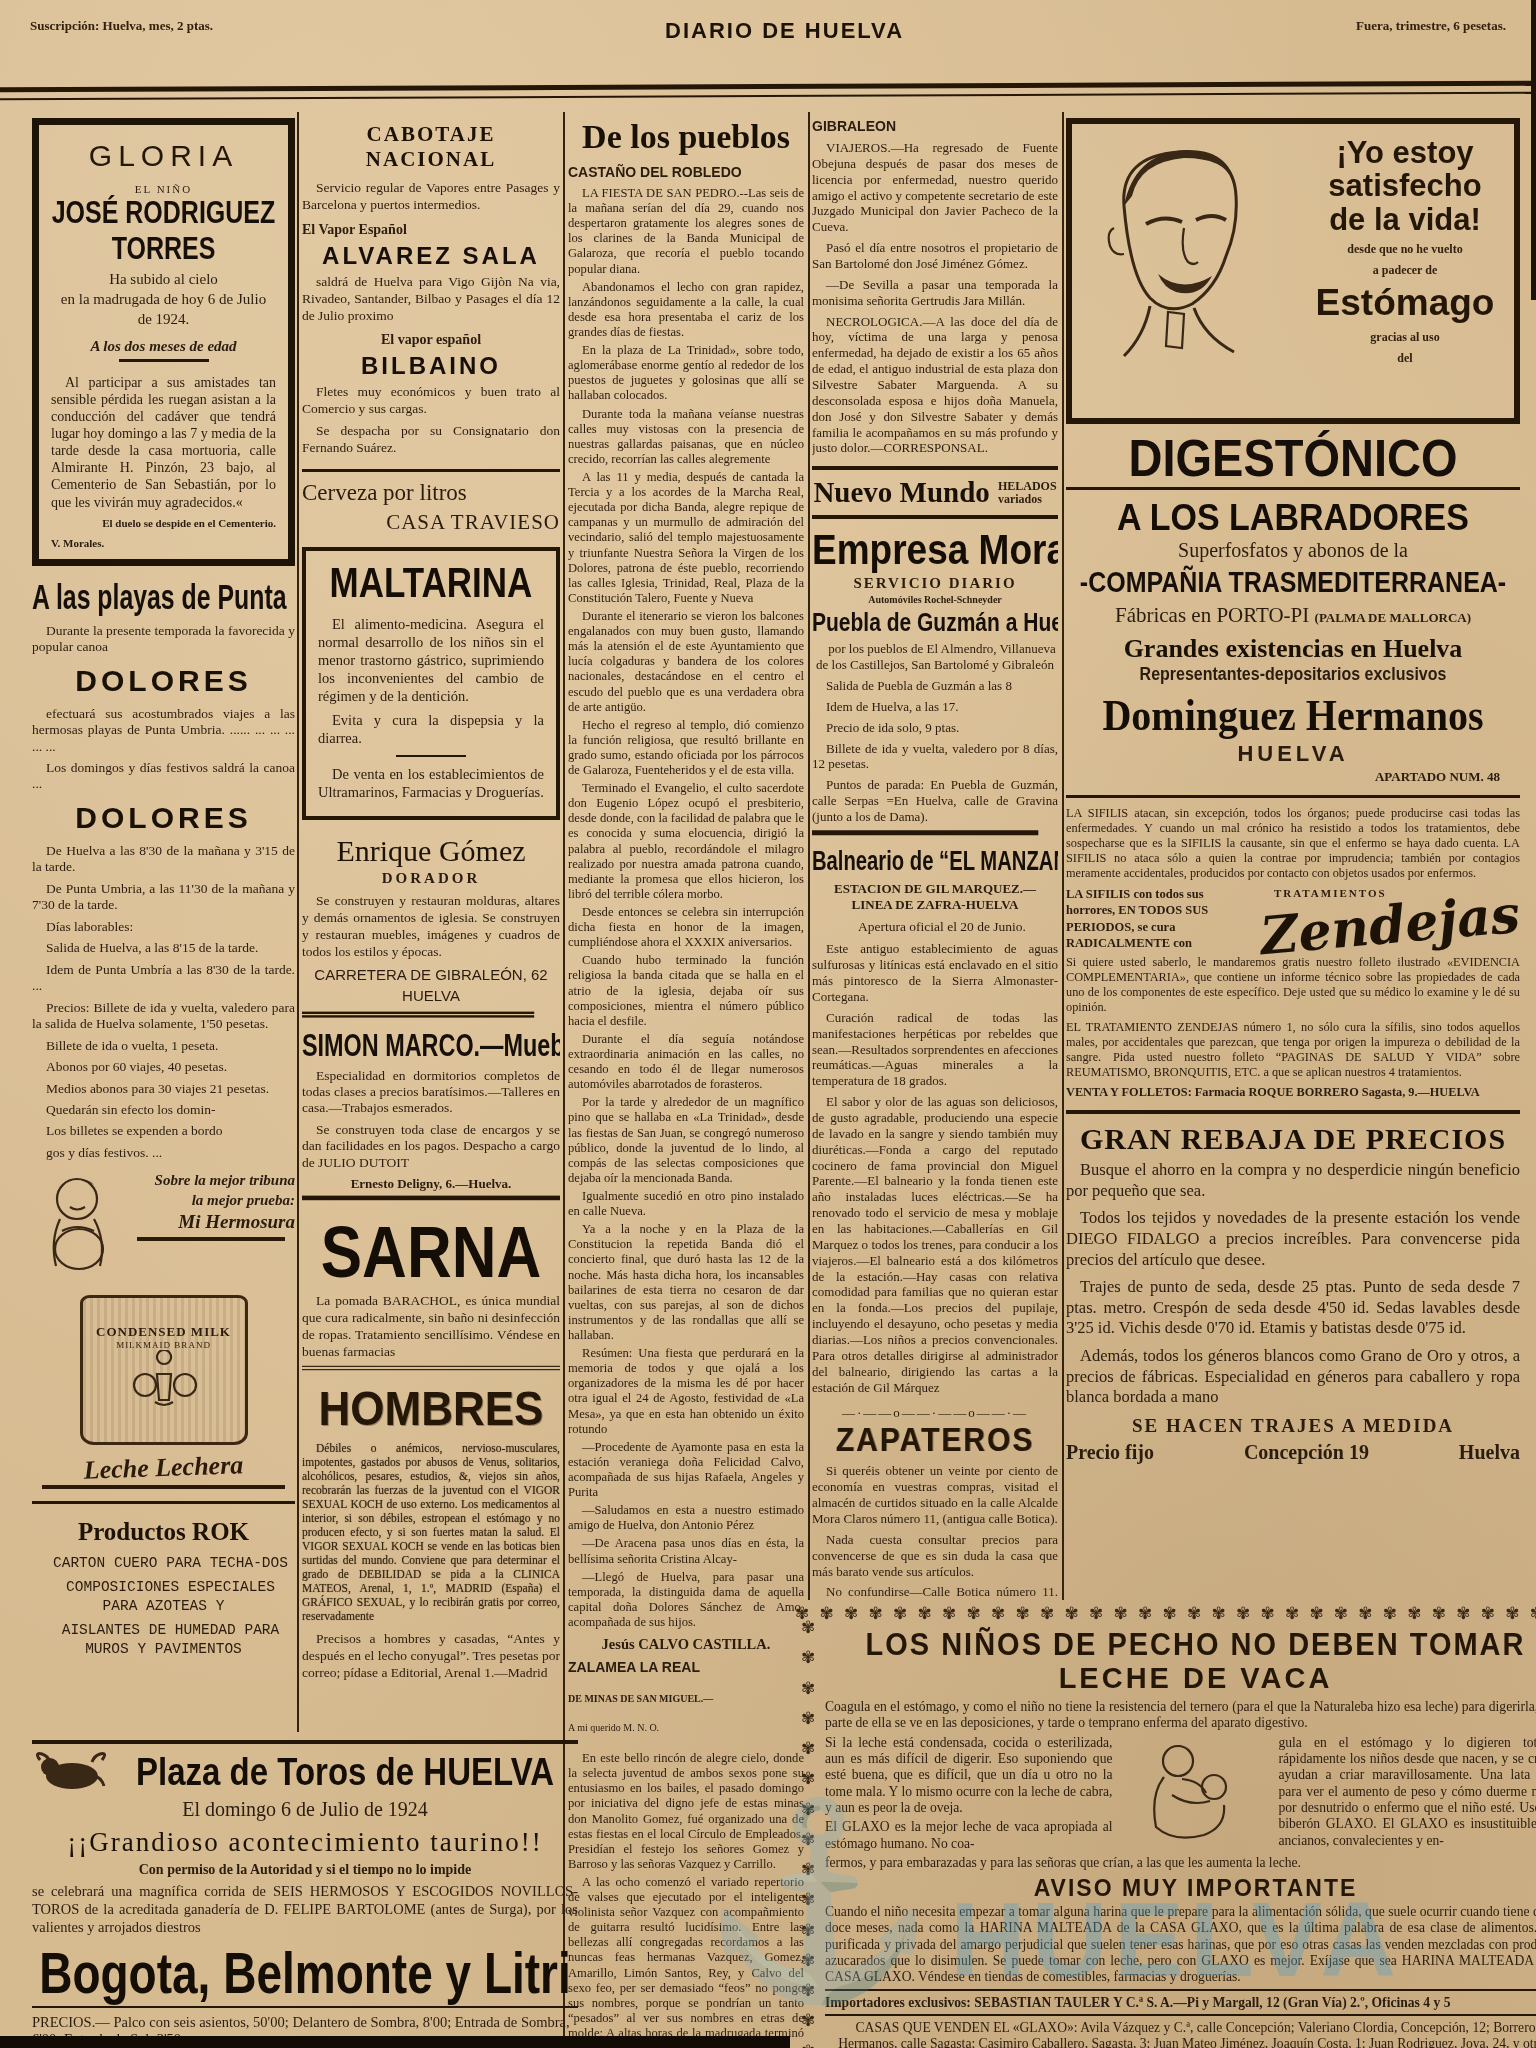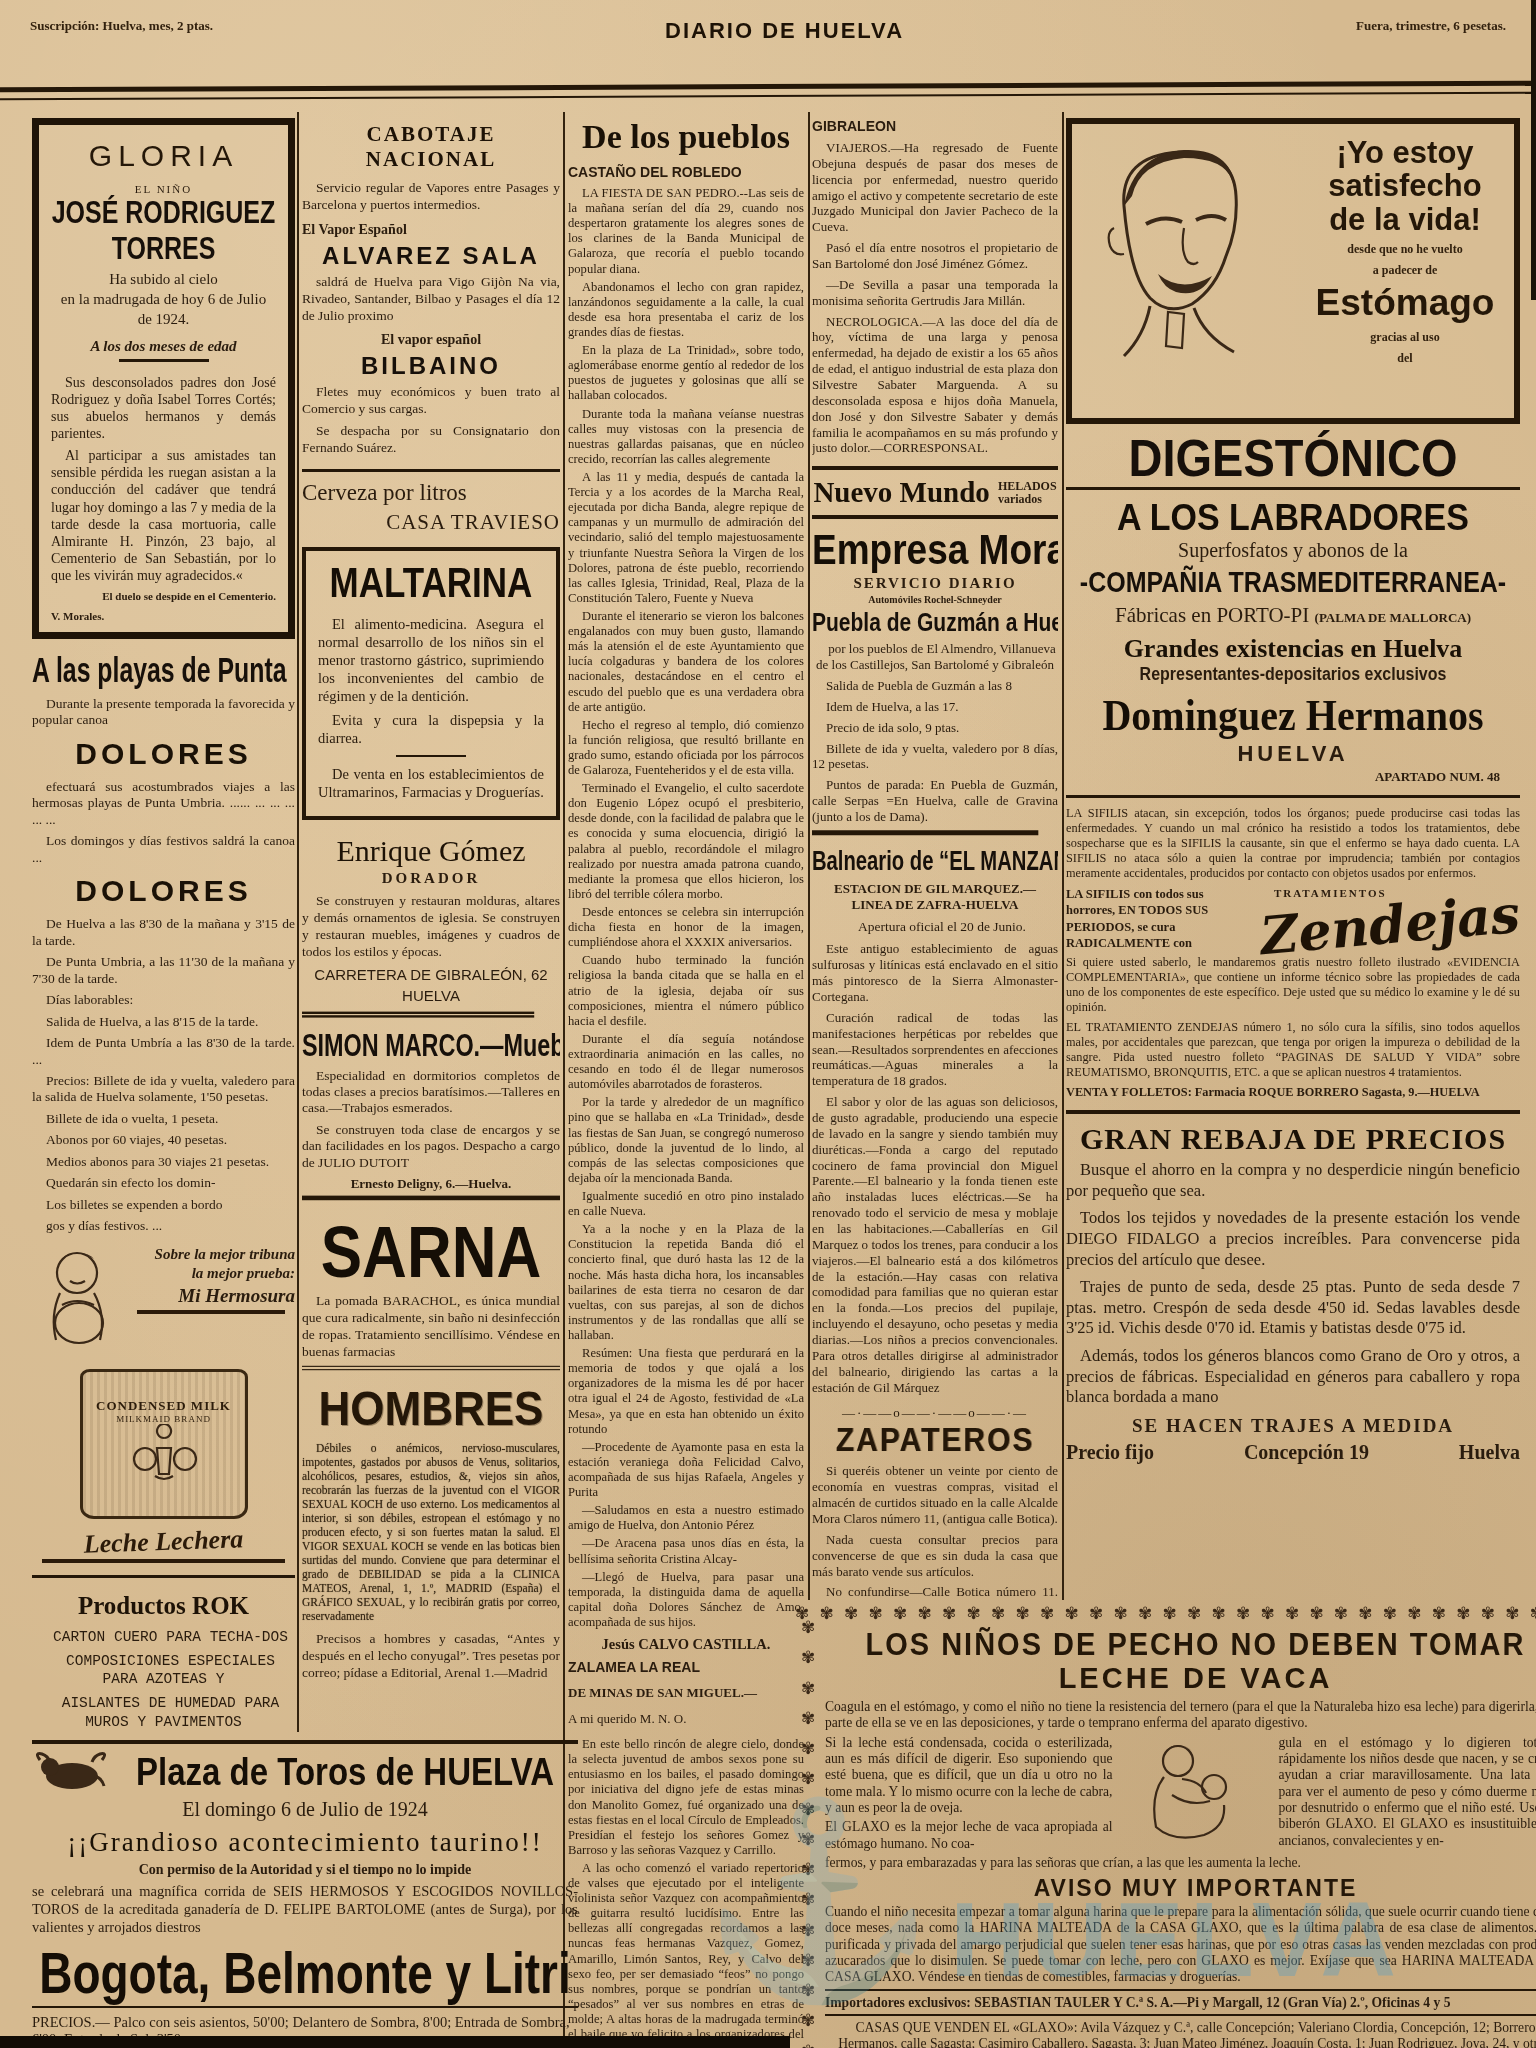--- a/index.html
+++ b/index.html
@@ -74,21 +74,21 @@
   .simon p{font-size:13.5px;line-height:1.22;}
   .simon-sign{font-size:13px;font-weight:bold;text-align:center;}
   .sarna-title{font-size:62px;font-weight:bold;font-family:"Liberation Sans",sans-serif;text-align:center;transform:scaleY(1.15);margin:6px 0;border-top:4px solid #241708;padding-top:10px;color:#150e06;}
   .hombres-title{font-size:44px;font-weight:bold;font-family:"Liberation Sans",sans-serif;text-align:center;transform:scaleY(1.1);margin:4px 0 8px;border-top:4px double #241708;padding-top:10px;color:#241708;text-shadow:1px 1px 0 rgba(60,40,15,.4);}
   .hombres-smudge{font-size:11.5px;line-height:1.22;color:#33git2513;color:#332513;text-shadow:0 0 1px rgba(50,35,15,.55);}
   
   .pueblos-title{font-size:34px;font-weight:bold;text-align:center;margin:0 0 8px;color:#1a1106;}
   .place{font-size:14px;font-weight:bold;font-family:"Liberation Sans",sans-serif;margin:4px 0 6px;}
   .col3 p{font-size:12.6px;line-height:1.2;margin-bottom:3px;}
   .sign-line{font-size:14.5px;font-weight:bold;text-align:center;margin:6px 0;}
-  .zal-sub{font-size:13px;font-weight:bold;margin:10px 0;}
+  .zal-sub{font-size:10px;font-weight:bold;margin:18px 0;}
   
   .gib-place{font-size:14px;font-weight:bold;font-family:"Liberation Sans",sans-serif;margin-bottom:6px;}
   .col4 p{font-size:13px;line-height:1.22;}
   .nm-box{border-top:4px solid #241708;border-bottom:4px solid #241708;padding:6px 0;margin:10px 0;display:flex;align-items:center;justify-content:center;gap:8px;}
   .nm-name{font-size:29px;font-weight:bold;color:#1a1106;}
   .nm-tags{font-size:12px;font-weight:bold;line-height:1.1;}
   .mora-title{font-size:37px;font-weight:bold;font-family:"Liberation Sans",sans-serif;text-align:center;transform:scaleY(1.15);margin:4px 0;white-space:nowrap;color:#150e06;}
   .mora-sub1{font-size:15px;letter-spacing:2px;text-align:center;font-weight:bold;}
   .mora-sub2{font-size:10px;font-weight:bold;text-align:center;margin:2px 0;}
   .mora-route{font-size:21px;font-weight:bold;font-family:"Liberation Sans",sans-serif;text-align:center;transform:scaleY(1.2);margin:6px 0;white-space:nowrap;color:#17100a;}
@@ -172,21 +172,20 @@
     <div class="obit">
       <div class="obit-title">GLORIA</div>
       <div class="obit-sub">EL NIÑO</div>
       <div class="obit-name">JOSÉ RODRIGUEZ TORRES</div>
       <div class="obit-line">Ha subido al cielo</div>
       <div class="obit-line">en la madrugada de hoy 6 de Julio</div>
       <div class="obit-line">de 1924.</div>
       <div class="obit-age">A los dos meses de edad</div>
       <div class="obit-age-rule"></div>
       <div class="jus ind">
-          <p>Sus desconsolados padres don José Rodriguez y doña Isabel Torres Cortés; sus abuelos hermanos y demás parientes.</p>
           <p>Al participar a sus amistades tan sensible pérdida les ruegan asistan a la conducción del cadáver que tendrá lugar hoy domingo a las 7 y media de la tarde desde la casa mortuoria, calle Almirante H. Pinzón, 23 bajo, al Cementerio de San Sebastián, por lo que les vivirán muy agradecidos.«</p>
         </div>
       <div class="obit-close">El duelo se despide en el Cementerio.</div>
       <div class="obit-sign">V. Morales.</div>
     </div>
 
     <div>
       <div class="punta-title">A las playas de Punta Umbría</div>
       <p class="sched jus">Durante la presente temporada la favorecida y popular canoa</p>
       <div class="dolores">DOLORES</div>

